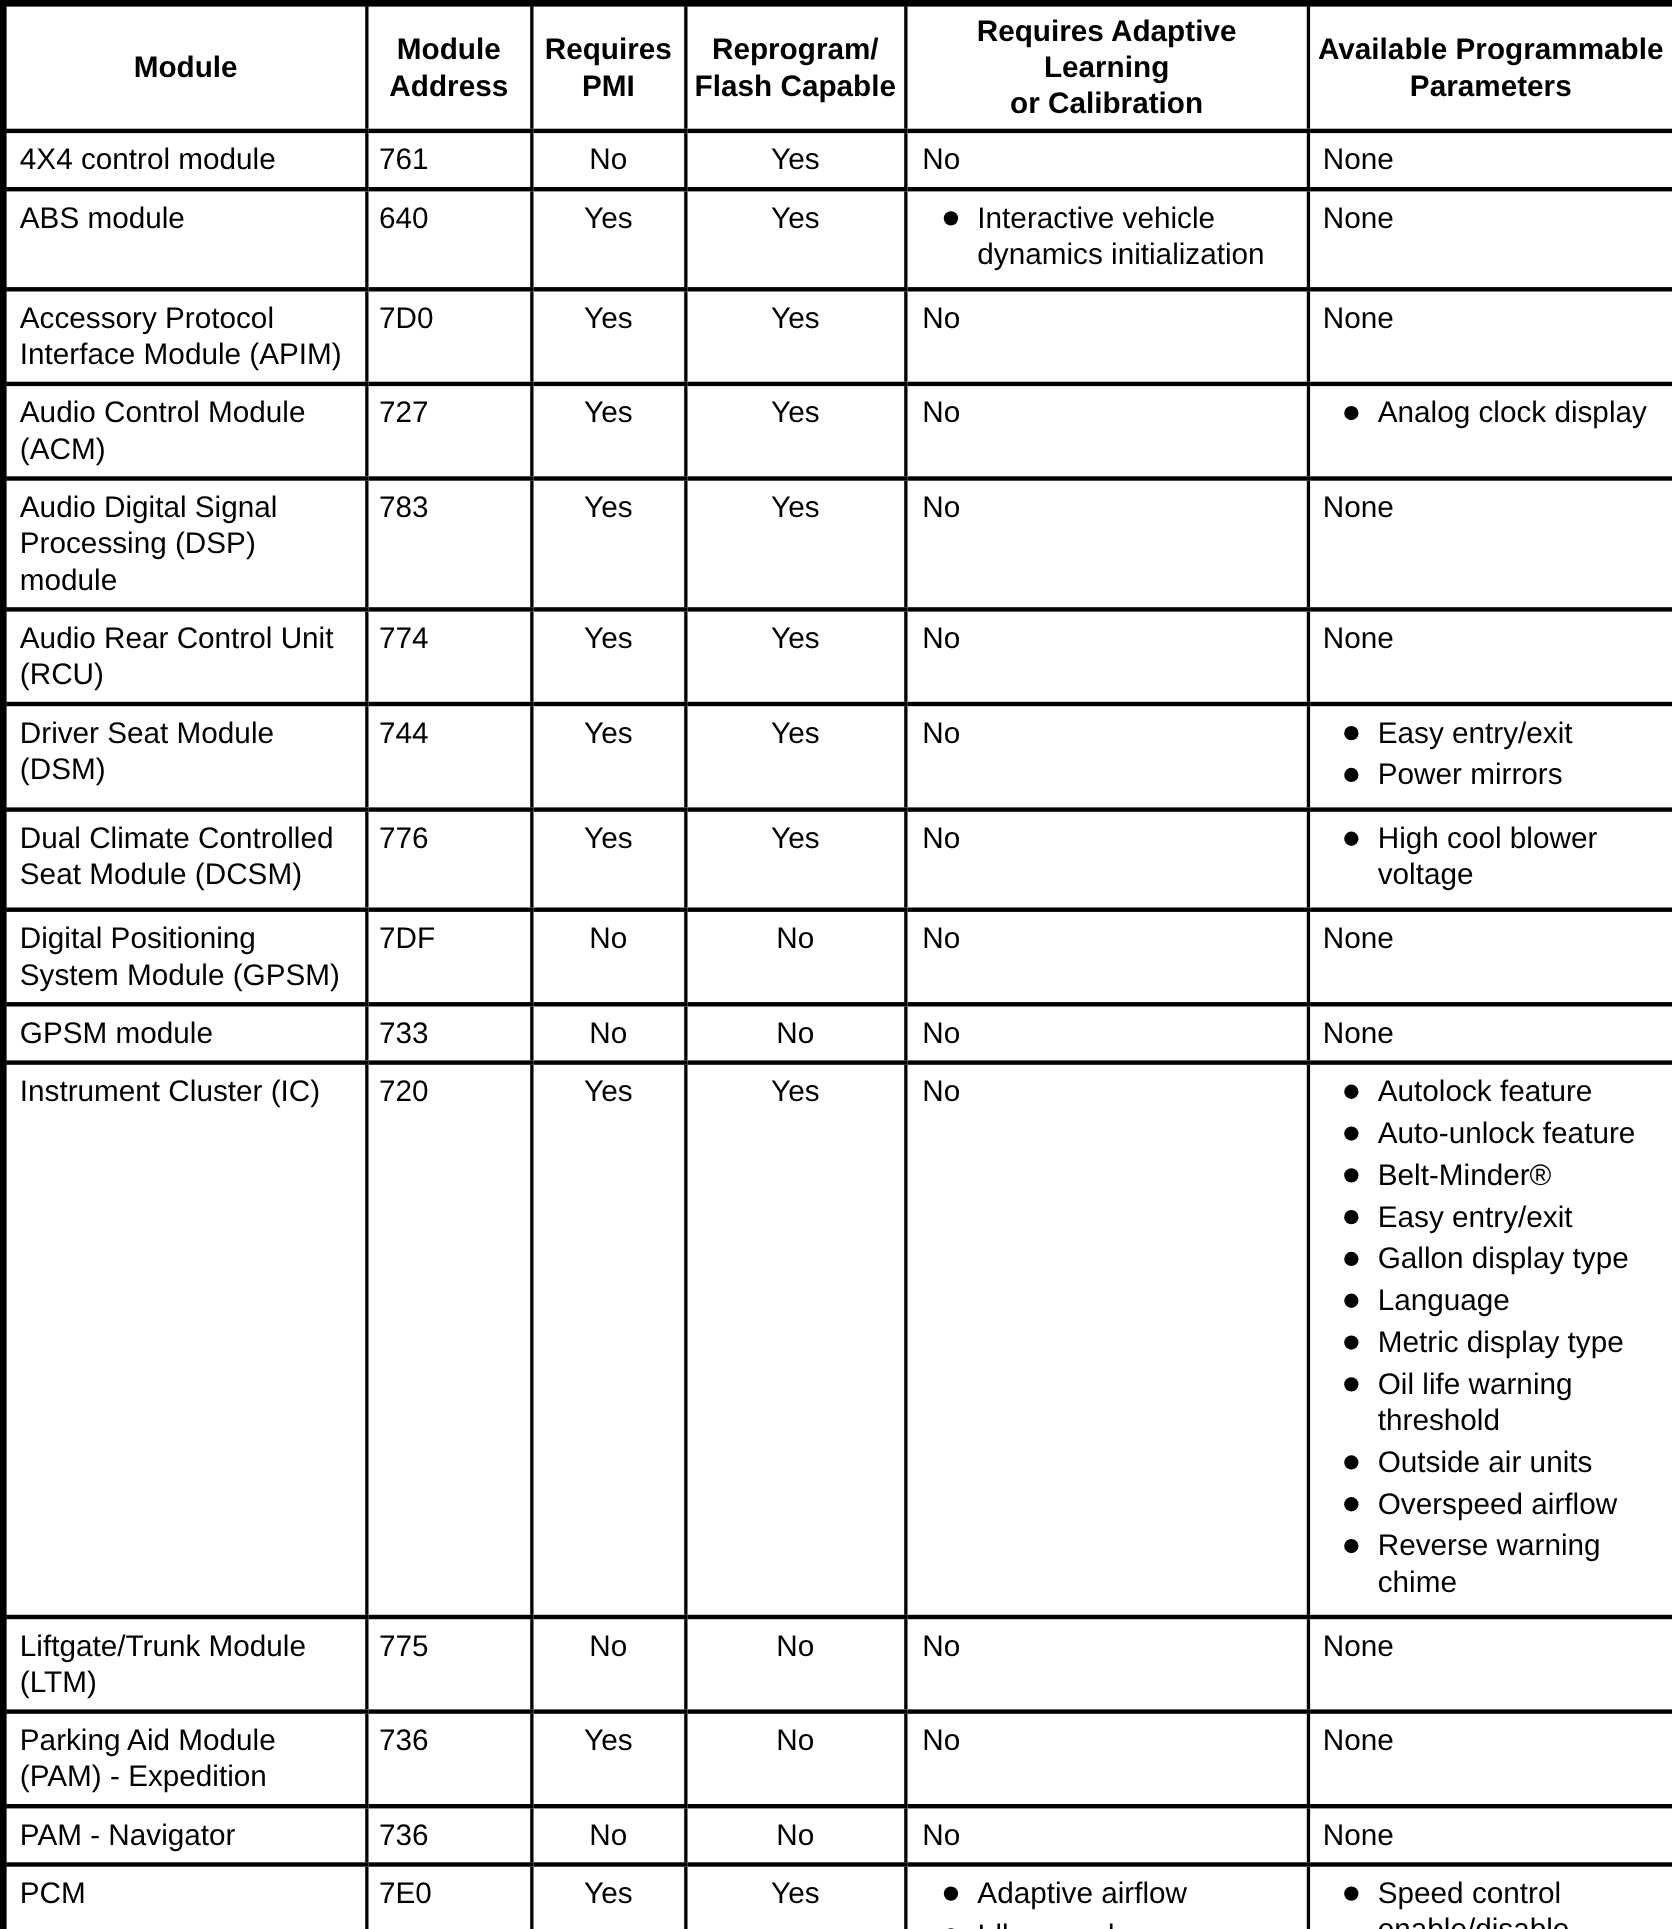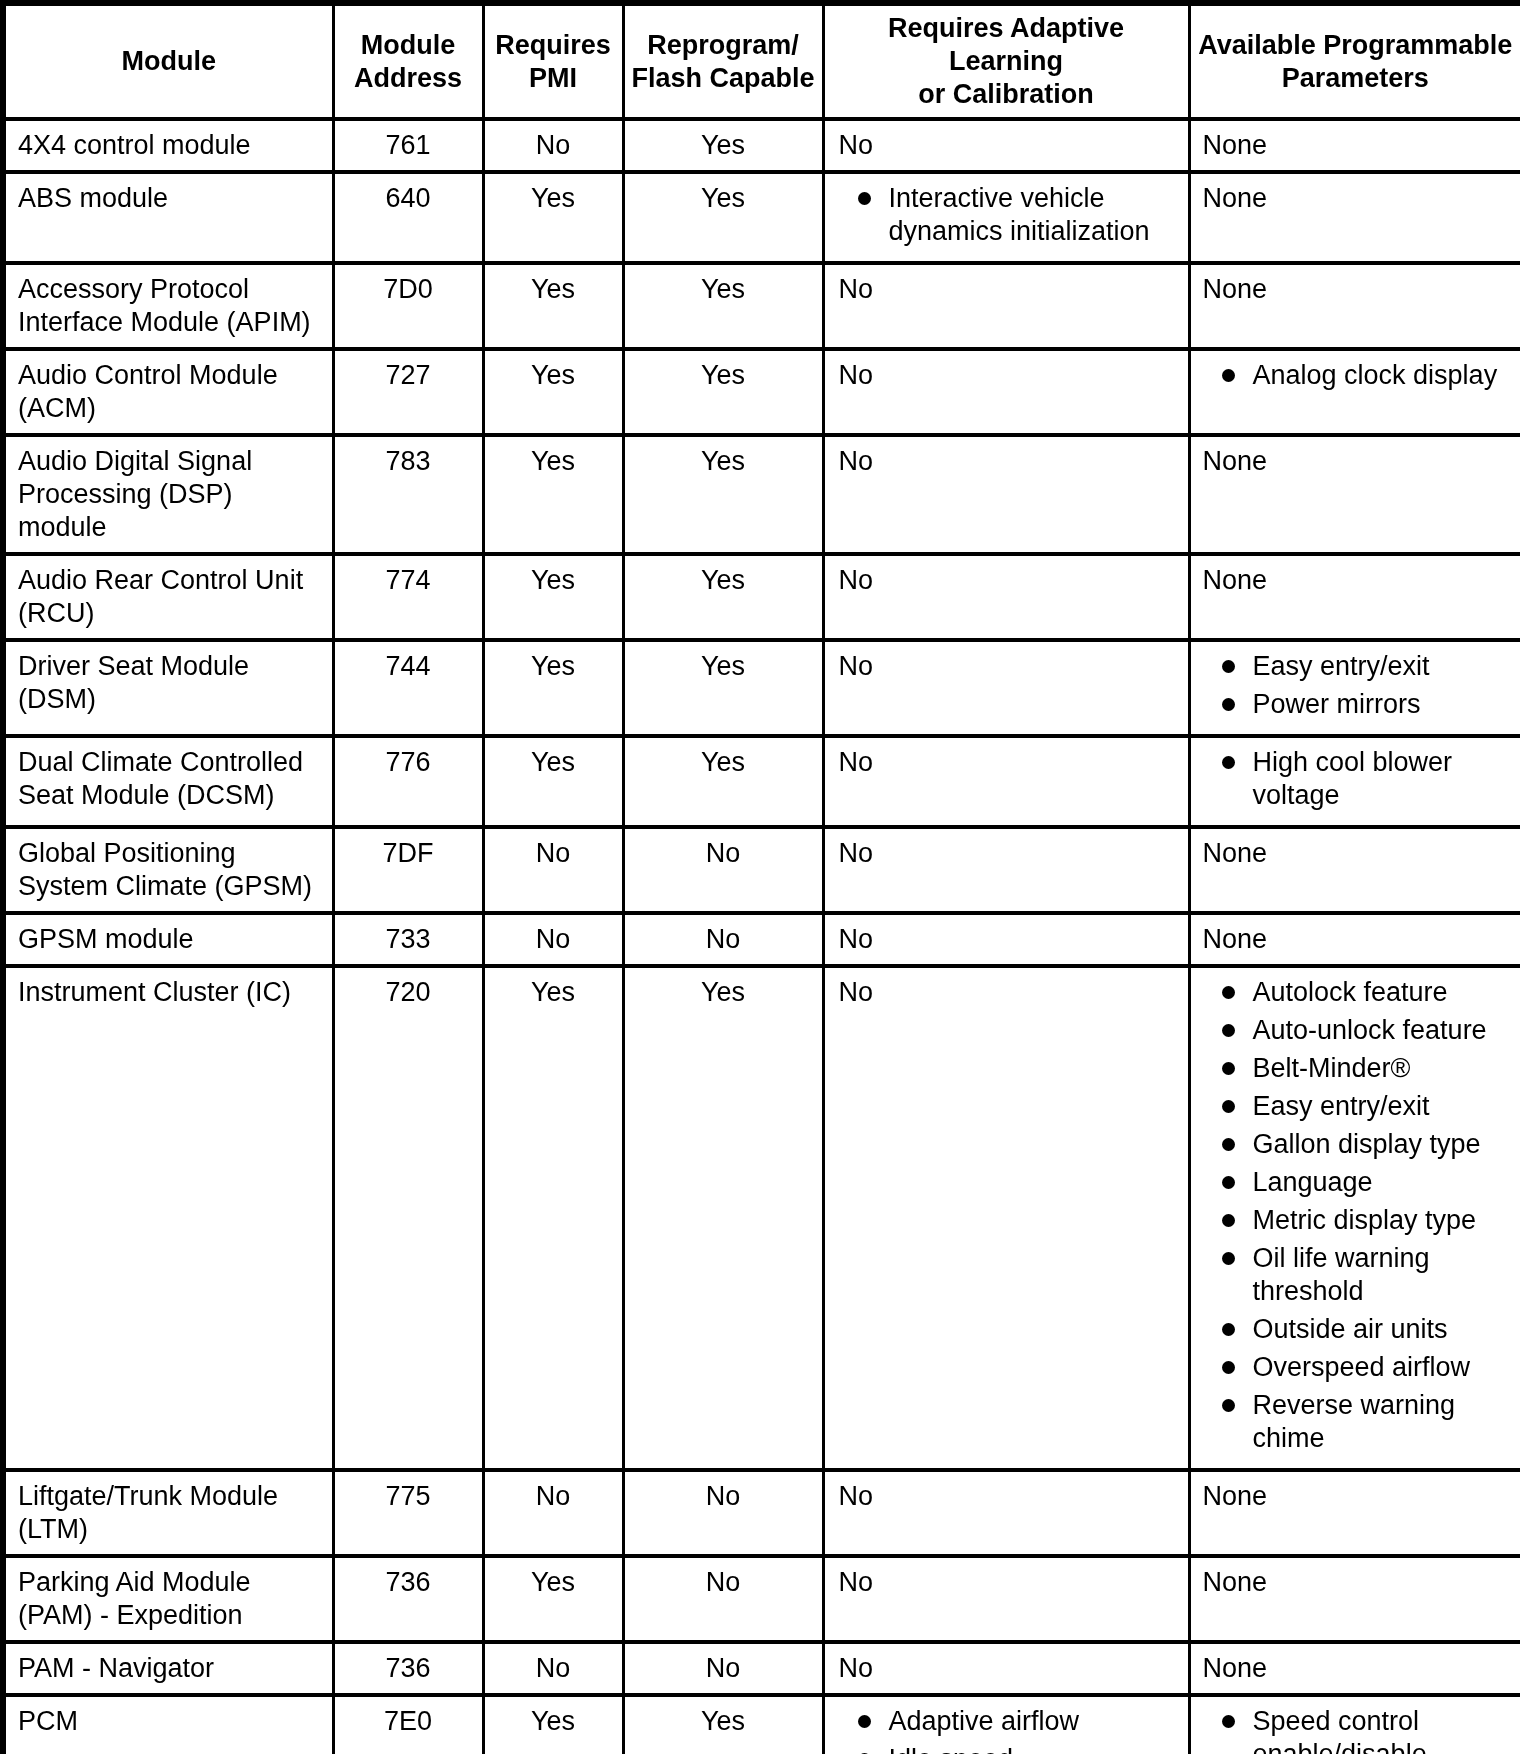--- a/index.html
+++ b/index.html
@@ -30,21 +30,21 @@
     overflow: hidden;
   }
   th.hdr {
     font-weight: bold;
     text-align: center;
     vertical-align: middle;
     white-space: pre-line;
     padding: 6px 4px;
   }
   td.c-mod  { text-align: left;  padding-left: 12px; }
-  td.c-addr { text-align: center; }
+  td.c-addr { }
   td.c-pmi  { text-align: center; }
   td.c-flash{ text-align: center; }
   td.c-adapt{ text-align: left; padding-left: 14px; }
   td.c-param{ text-align: left; padding-left: 12px; }
   ul.bullets {
     margin: 0;
     padding: 0 0 0 50px;
     list-style: none;
   }
   ul.bullets li {
@@ -165,21 +165,21 @@
       <td class="c-pmi">Yes</td>
       <td class="c-flash">Yes</td>
       <td class="c-adapt">No</td>
       <td class="c-param">
           <ul class="bullets">
             <li>High cool blower voltage</li>
           </ul>
         </td>
     </tr>
     <tr style="height:76px;">
-      <td class="c-mod">Global Positioning System Climate (GPSM)</td>
+      <td class="c-mod">Digital Positioning System Module (GPSM)</td>
       <td class="c-addr">7DF</td>
       <td class="c-pmi">No</td>
       <td class="c-flash">No</td>
       <td class="c-adapt">No</td>
       <td class="c-param">None</td>
     </tr>
     <tr style="height:50px;">
       <td class="c-mod">GPSM module</td>
       <td class="c-addr">733</td>
       <td class="c-pmi">No</td>

